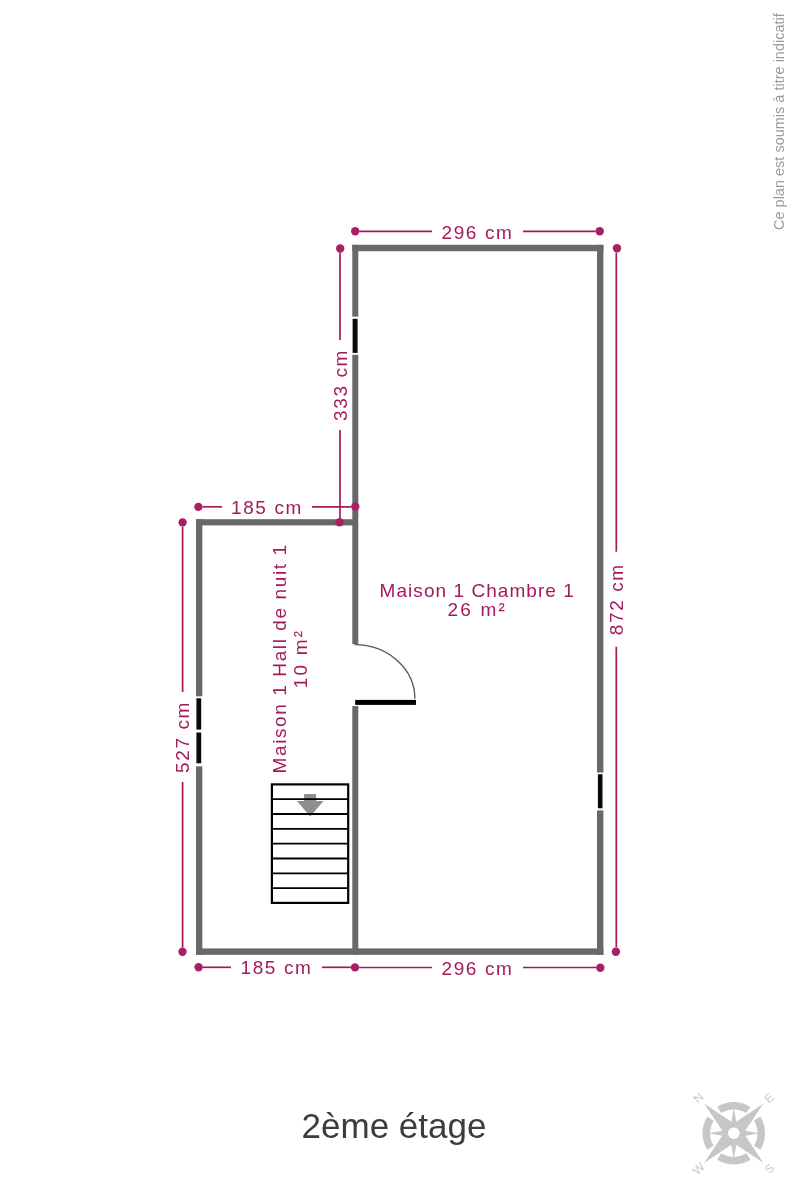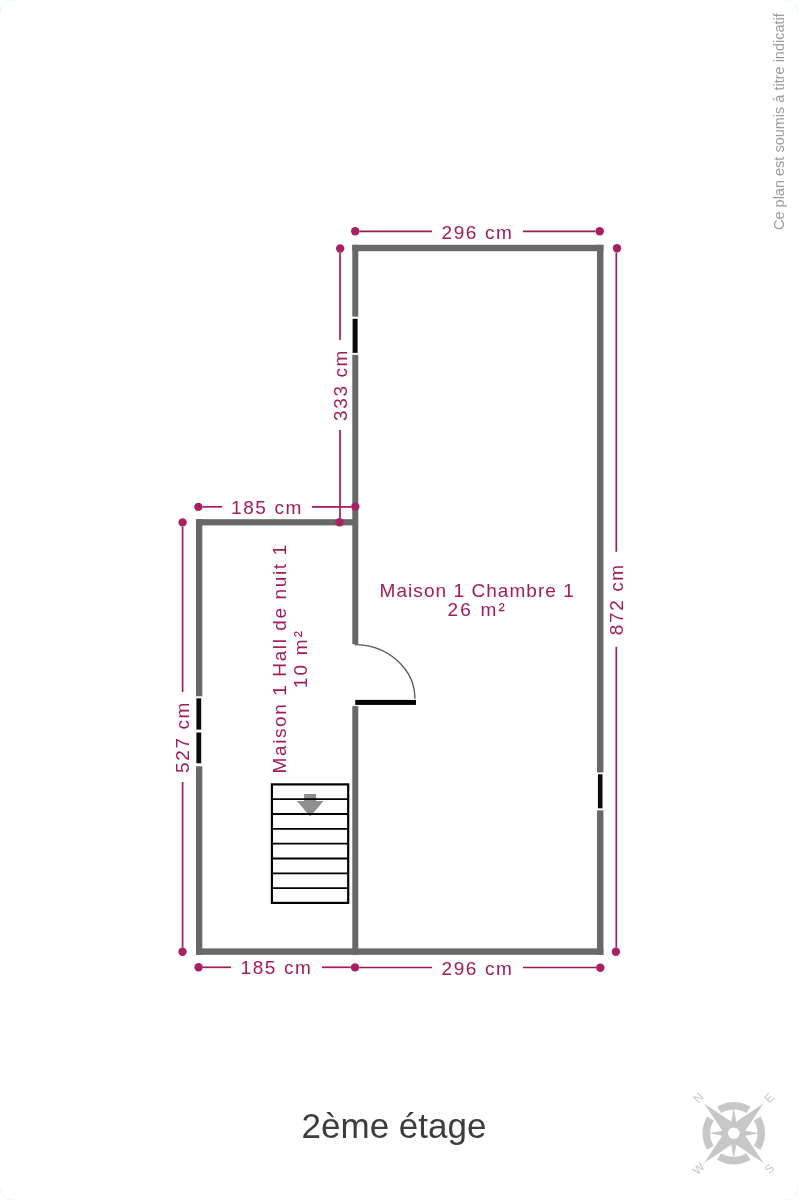--- a/index.html
+++ b/index.html
@@ -1,17 +1,17 @@
 <!DOCTYPE html>
 <html><head>
 <meta charset="utf-8">
 <style>
   html,body{margin:0;padding:0;background:#ffffff;}
   .page{position:relative;width:799px;height:1200px;background:#7dd3fc;overflow:hidden;
-        font-family:"Liberation Sans", sans-serif;border-radius:14px;}
+        font-family:"Liberation Sans", sans-serif;}
   svg text{font-family:"Liberation Sans", sans-serif;}
 </style>
 </head>
 <body>
 <div class="page">
 <svg width="799" height="1200" viewBox="0 0 799 1200">
 
   <rect x="0" y="0" width="799" height="1200" fill="#ffffff"></rect>
 
   <rect x="352.3" y="244.8" width="251.1" height="6.4" fill="#686868"></rect>

